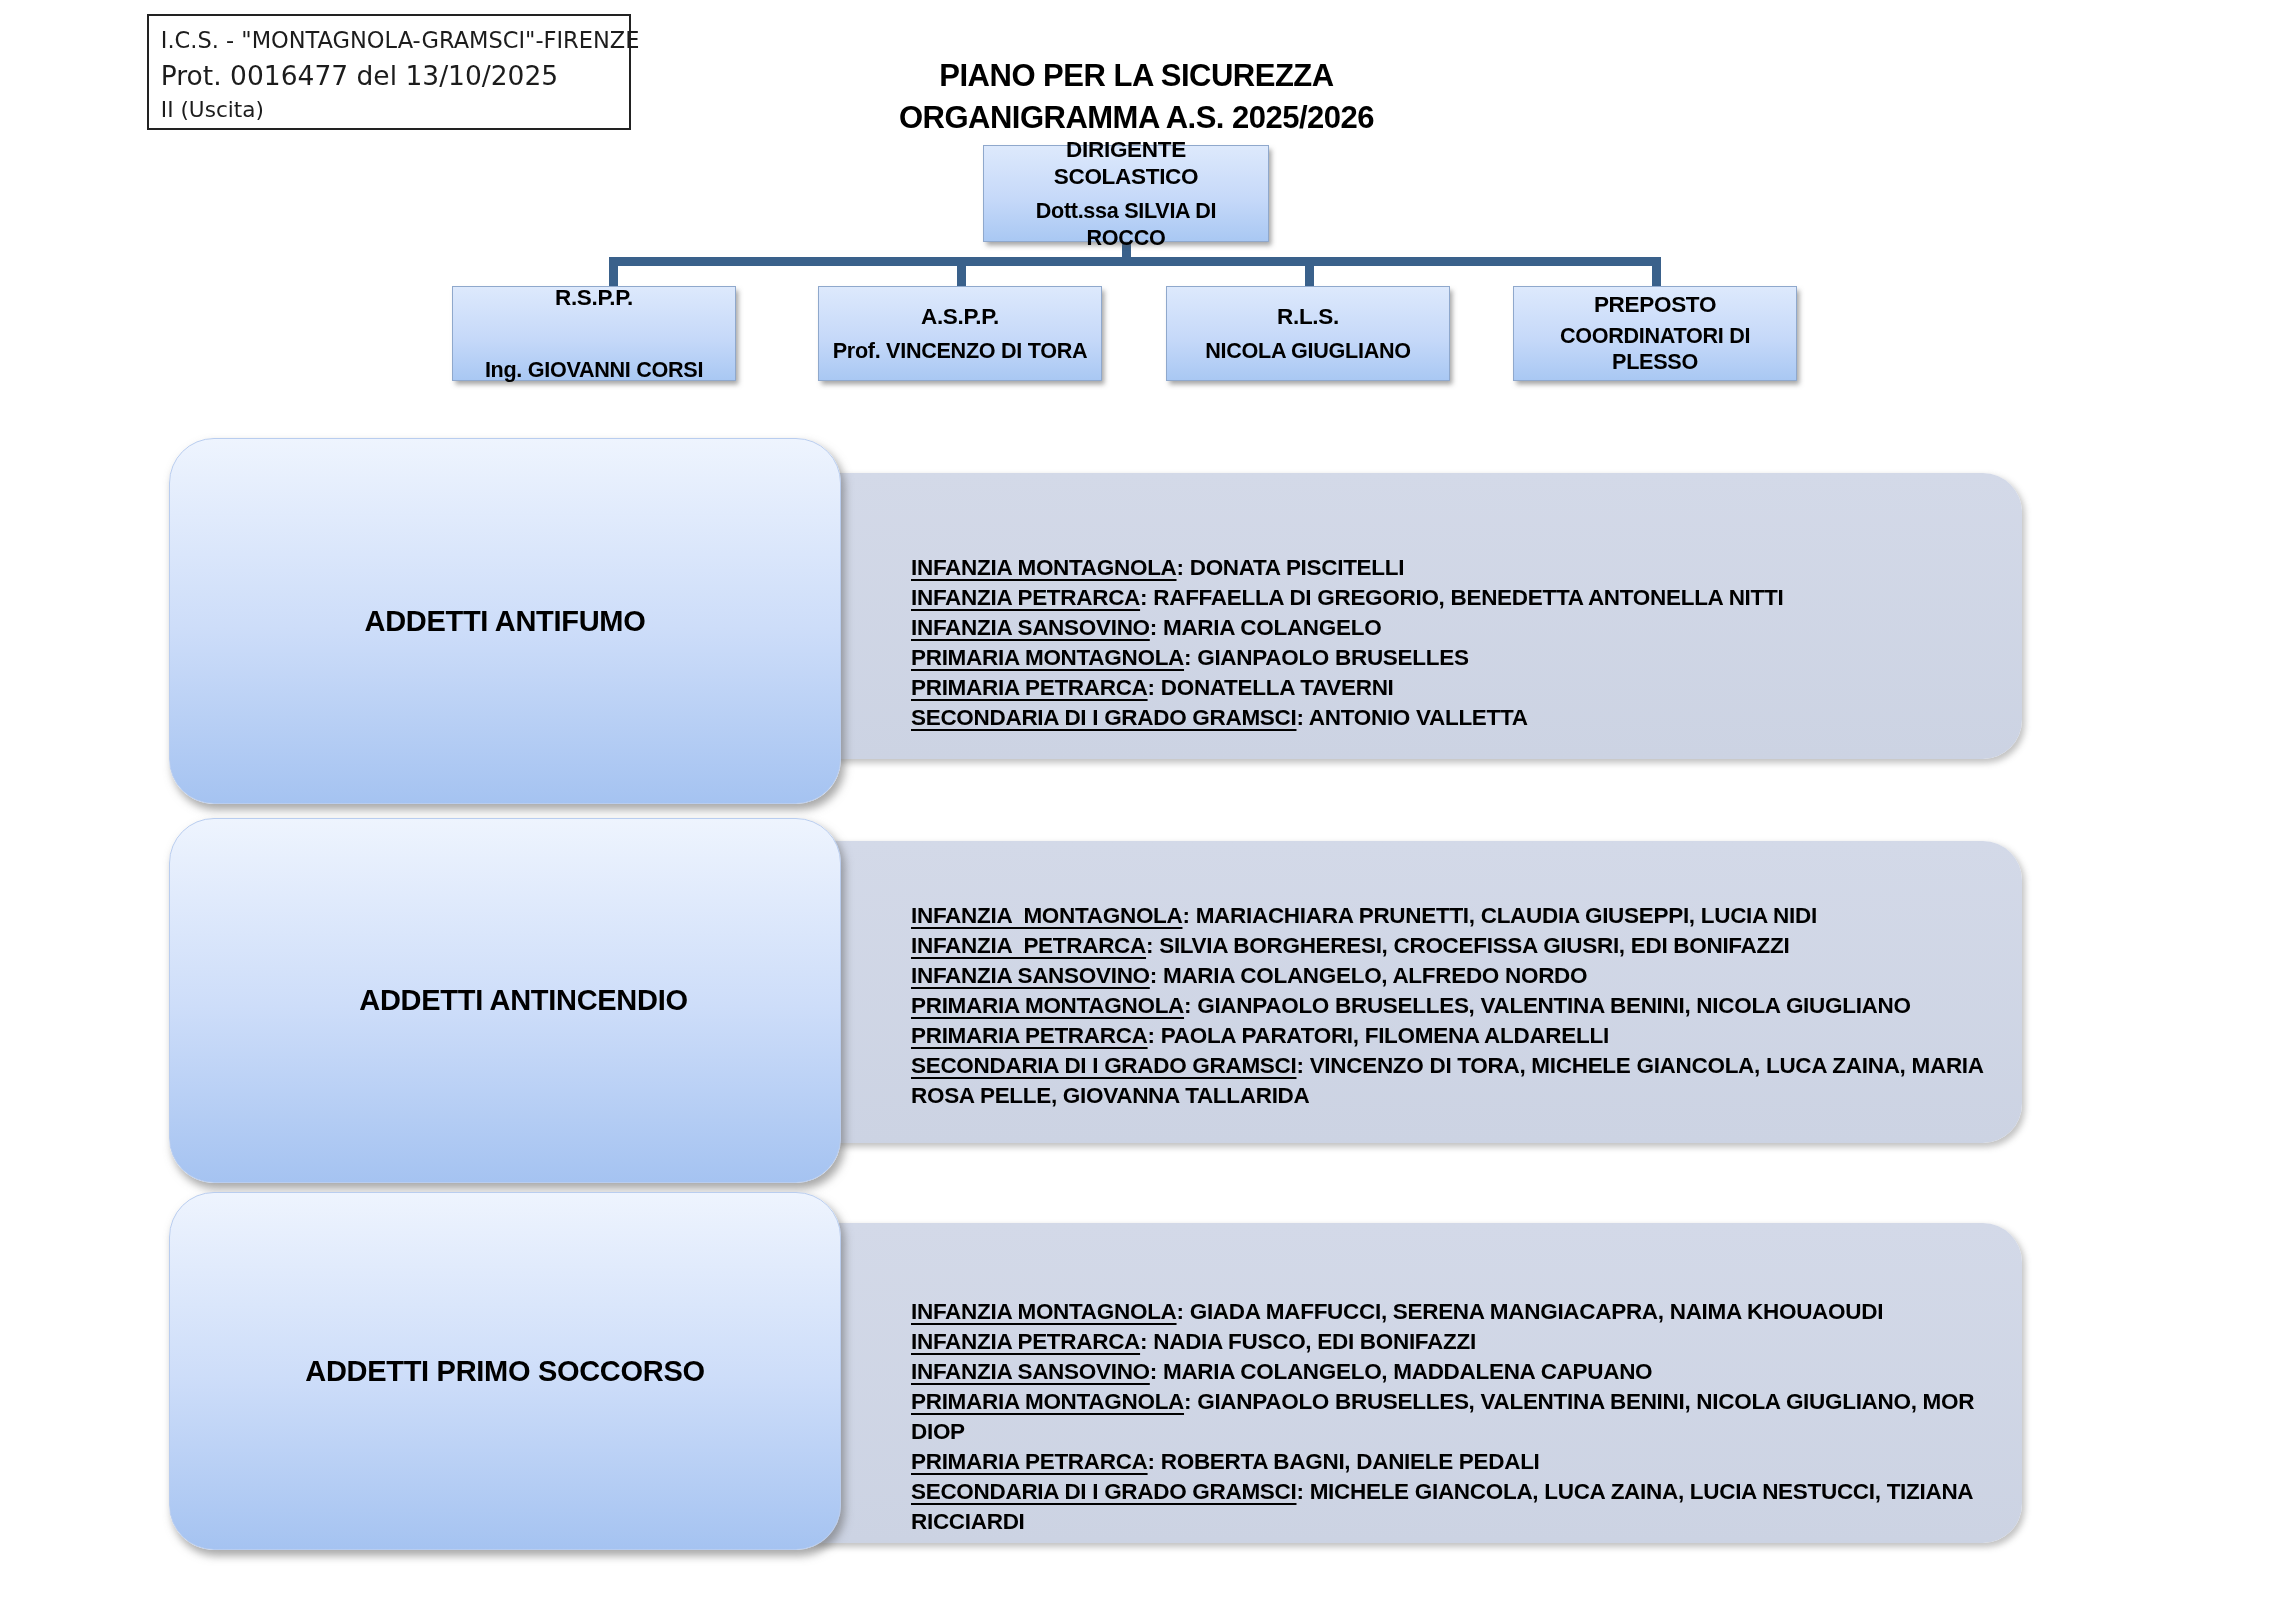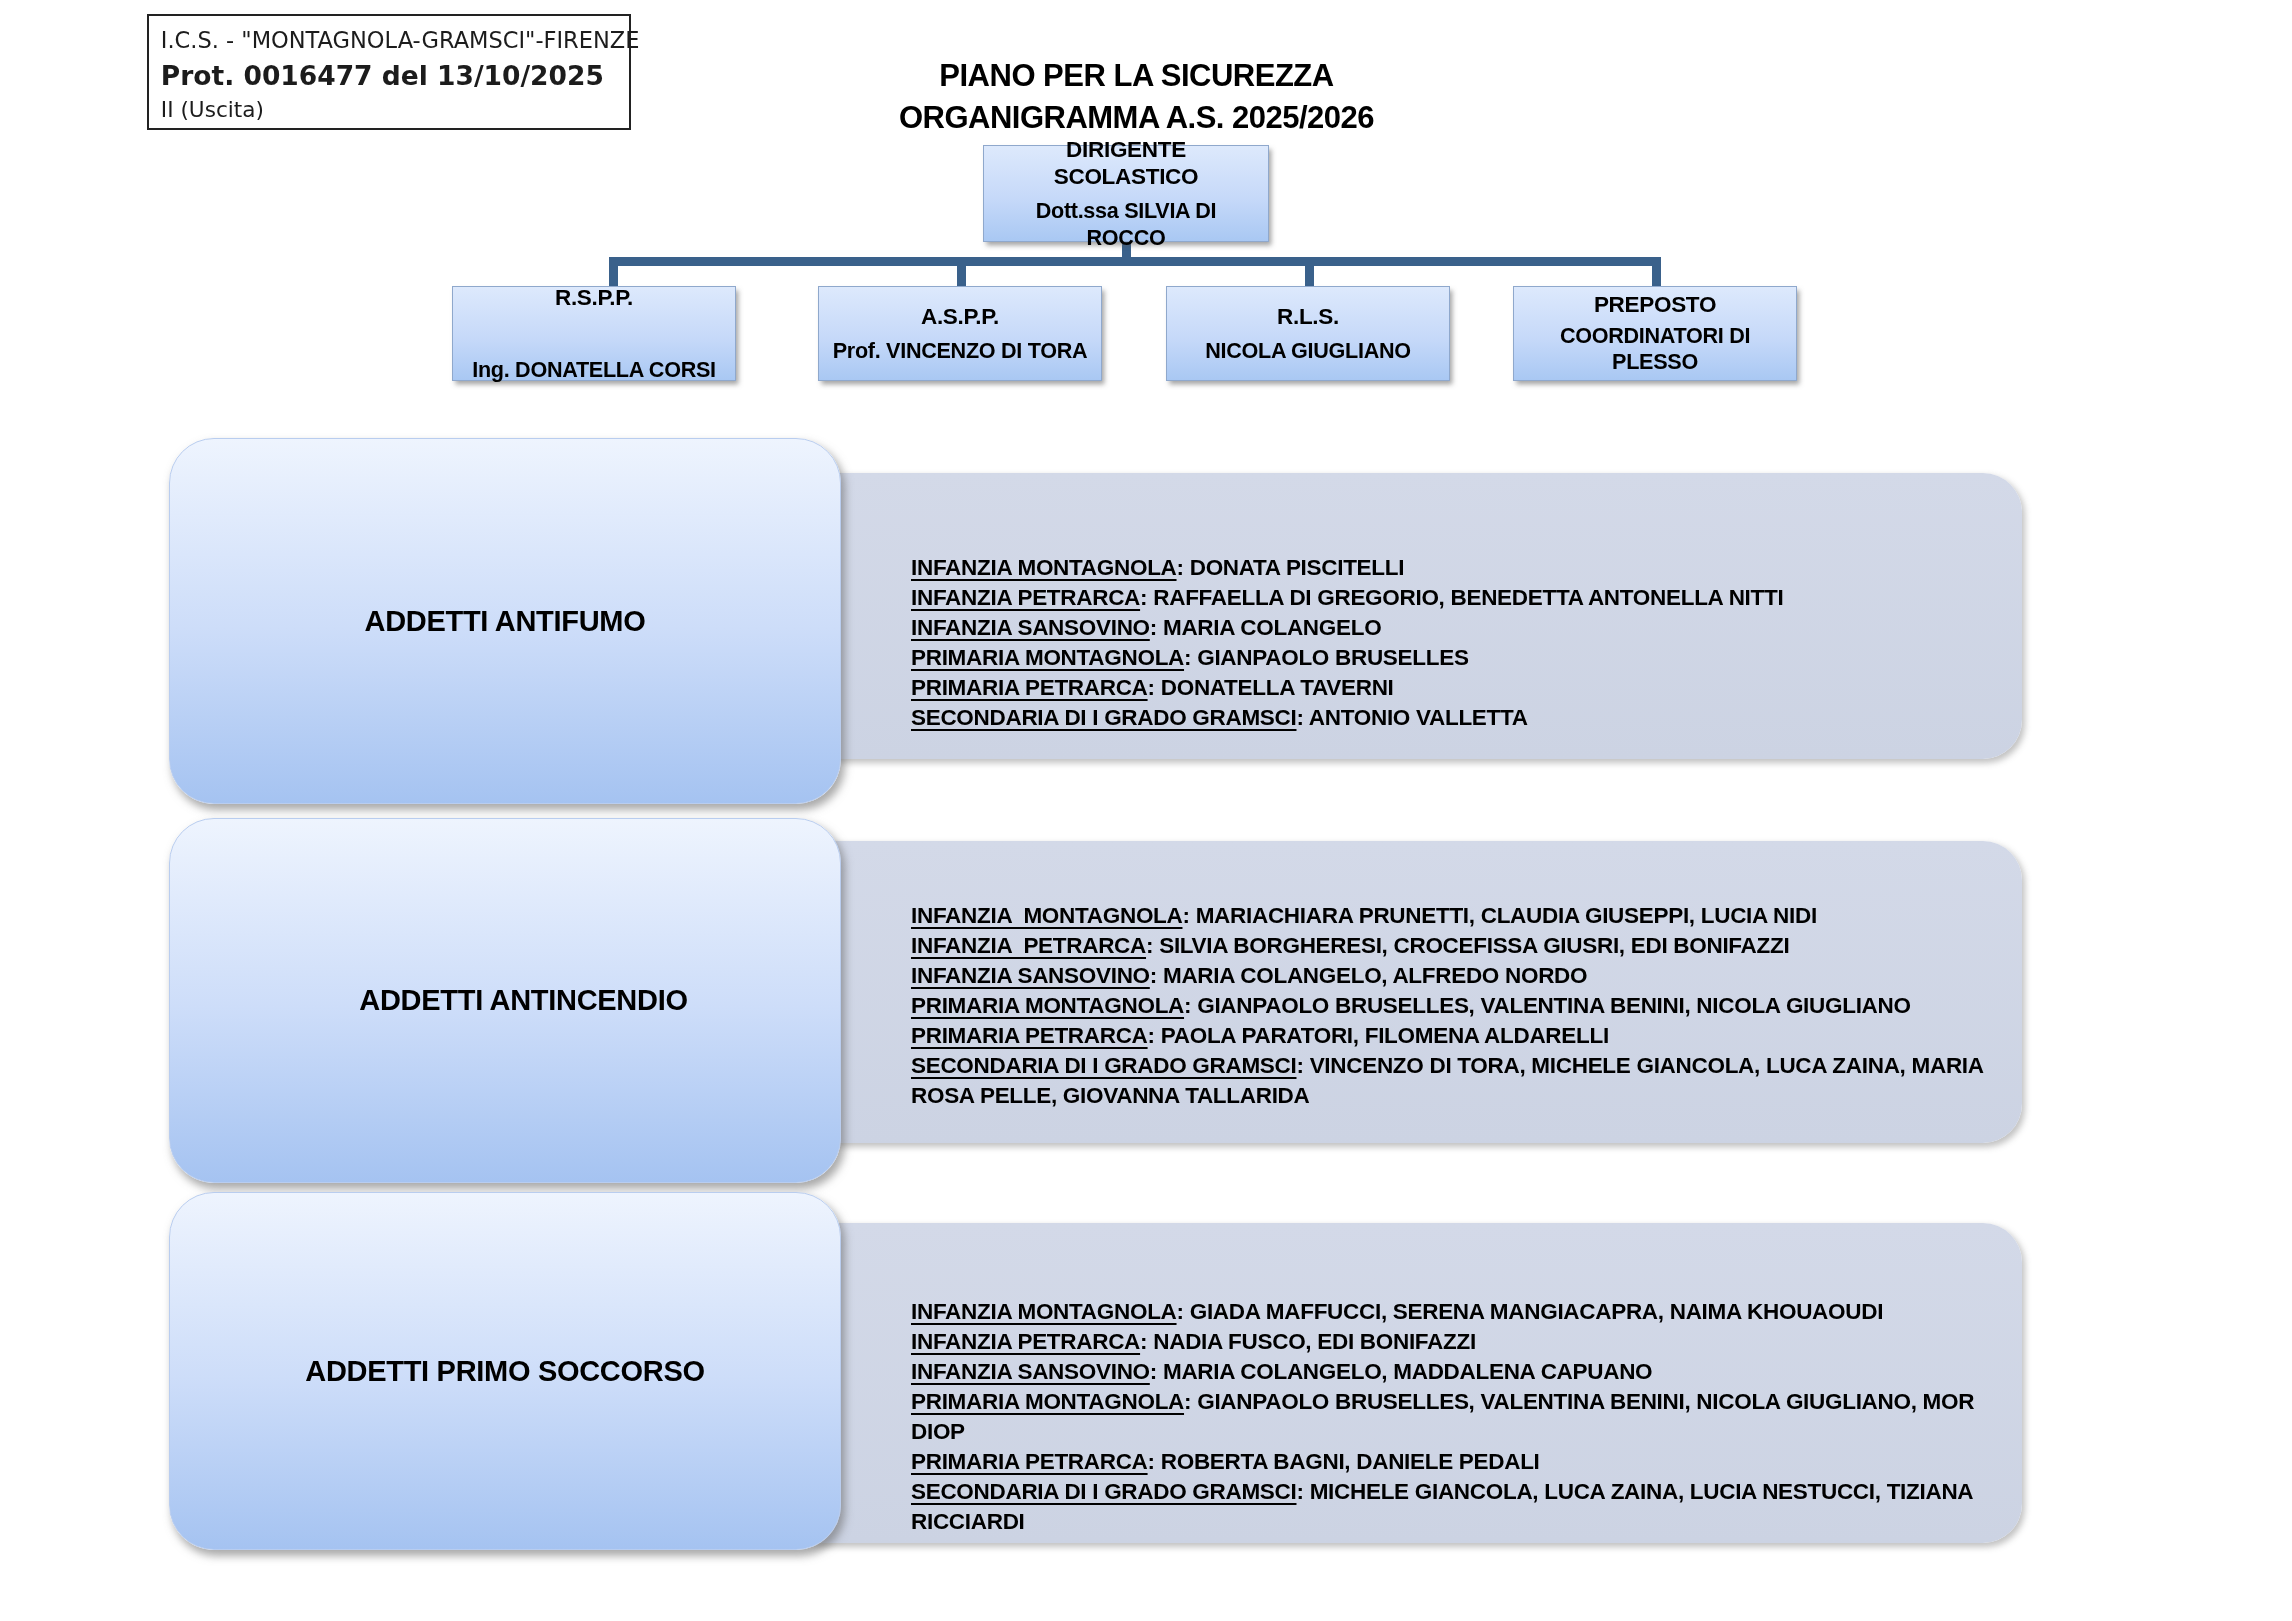--- a/index.html
+++ b/index.html
@@ -10,21 +10,21 @@
     overflow:hidden;
   }
 
   
   .stamp {
     position:absolute; left:147px; top:13.7px; width:484px; height:116px;
     border:2.9px solid #222; background:#fff; padding:6.9px 11.8px;
     font-family:"DejaVu Sans", sans-serif; color:#1c1c1c;
   }
   .stamp-l1 { font-size:22.5px; line-height:34px; white-space:nowrap; }
-  .stamp-l2 { font-size:26.5px; line-height:37px; font-weight:bold; white-space:nowrap; }
+  .stamp-l2 { font-size:26.5px; line-height:37px; font-weight:normal; white-space:nowrap; }
   .stamp-l3 { font-size:21.6px; line-height:31px; }
 
   
   .title {
     position:absolute; left:774px; top:55px; width:725px;
     text-align:center; font-weight:bold; font-size:31px; line-height:42px;
     letter-spacing:-0.5px;
   }
 
   
@@ -107,21 +107,21 @@
   <div class="conn conn-drop drop-3"></div>
   <div class="conn conn-drop drop-4"></div>
 
   <div class="node node-root">
     <div class="role">DIRIGENTE SCOLASTICO</div>
     <div class="name">Dott.ssa SILVIA DI ROCCO</div>
   </div>
 
   <div class="node node-child node-rspp">
     <div class="role">R.S.P.P.</div>
-    <div class="name">Ing. DONATELLA CORSI</div>
+    <div class="name">Ing. GIOVANNI CORSI</div>
   </div>
   <div class="node node-child node-aspp">
     <div class="role">A.S.P.P.</div>
     <div class="name">Prof. VINCENZO DI TORA</div>
   </div>
   <div class="node node-child node-rls">
     <div class="role">R.L.S.</div>
     <div class="name">NICOLA GIUGLIANO</div>
   </div>
   <div class="node node-child node-preposto">

